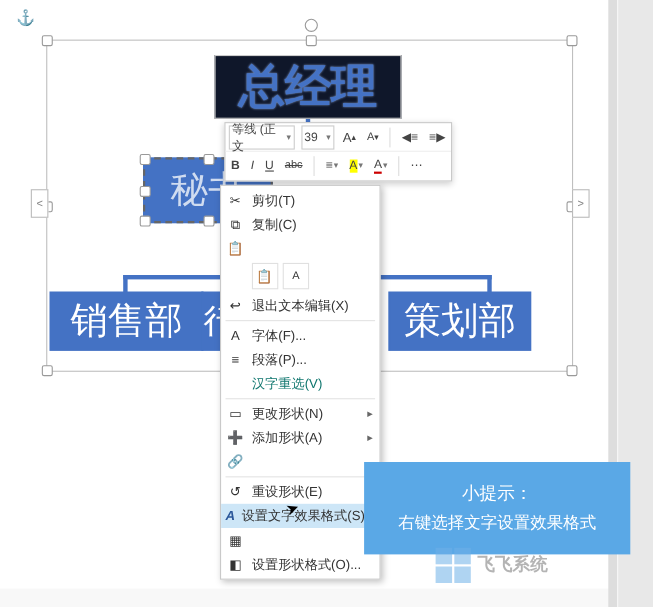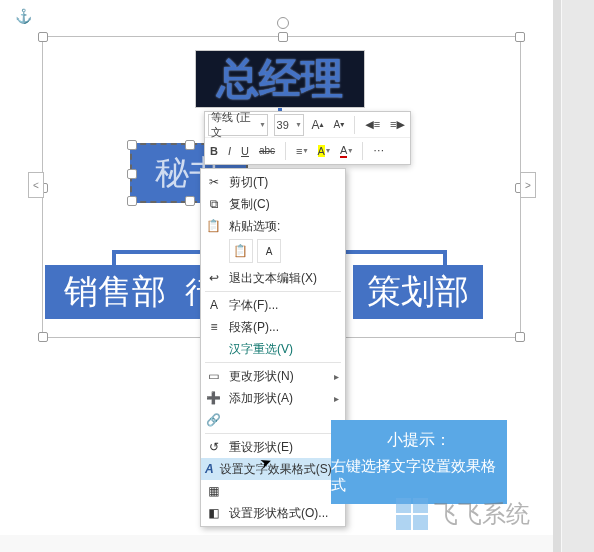--- a/index.html
+++ b/index.html
@@ -28,29 +28,29 @@
   .menu .item:hover,.menu .item.hl{background:#cde6f7}
   .menu .item.disabled{color:#0f766e}
   .menu .micon{width:18px;display:flex;align-items:center;justify-content:center;font-size:12px}
   .menu .lbl{flex:1;white-space:nowrap}
   .menu .arr{font-size:10px;color:#666}
   .menu .div{height:1px;background:#e3e3e3;margin:2px 4px}
   .menu .paste-row{display:flex;gap:4px;padding:2px 0 4px 28px}
   .menu .pbtn{width:22px;height:22px;border:1px solid #e0e0e0;display:flex;align-items:center;justify-content:center;font-size:12px}
   .cursor{position:absolute;left:260px;top:454px;font-size:14px;color:#000;transform:rotate(-20deg)}
   
-  .tip{position:absolute;left:331px;top:420px;width:176px;height:84px;background:#5aa8e6;color:#fff;font-size:16px;display:flex;flex-direction:column;align-items:center;justify-content:center;gap:6px}
+  .tip{position:absolute;left:331px;top:420px;width:242px;height:84px;background:#5aa8e6;color:#fff;font-size:16px;display:flex;flex-direction:column;align-items:center;justify-content:center;gap:6px}
   .tip .t1{font-size:16px}
   .tip .t2{font-size:15px}
   
   .brand{position:absolute;left:396px;top:498px;display:flex;align-items:center;gap:6px;opacity:.55}
   .brand .sq{width:32px;height:32px;display:grid;grid-template-columns:1fr 1fr;grid-template-rows:1fr 1fr;gap:2px}
   .brand .sq div{background:#6fb1e8}
   .brand .txt{display:flex;flex-direction:column;font-size:12px;color:#888;line-height:1.1}
-  .brand .txt .b1{font-size:24px;font-weight:400;color:#777}
+  .brand .txt .b1{font-size:16px;font-weight:700;color:#777}
 </style>
 </head>
 <body>
 
 <div class="canvas">
   <span class="anchor">⚓</span>
 
   <div class="sel-box outer">
     <div class="rot" style="left:50%;top:-20px;margin-left:-5px"></div>
     <div class="handle" style="left:-5px;top:-5px"></div>
@@ -135,21 +135,20 @@
     <div class="item">
         <span class="micon">✂</span>
         <span class="lbl">剪切(T)</span>
       </div>
     <div class="item">
         <span class="micon">⧉</span>
         <span class="lbl">复制(C)</span>
       </div>
     <div class="item">
         <span class="micon">📋</span>
-        <span class="lbl">粘贴选项:</span>
       </div>
     <div class="paste-row">
       <div class="pbtn">📋</div>
       <div class="pbtn">
           <span style="font-size:10px">A</span>
         </div>
     </div>
     <div class="item">
         <span class="micon">↩</span>
         <span class="lbl">退出文本编辑(X)</span>

